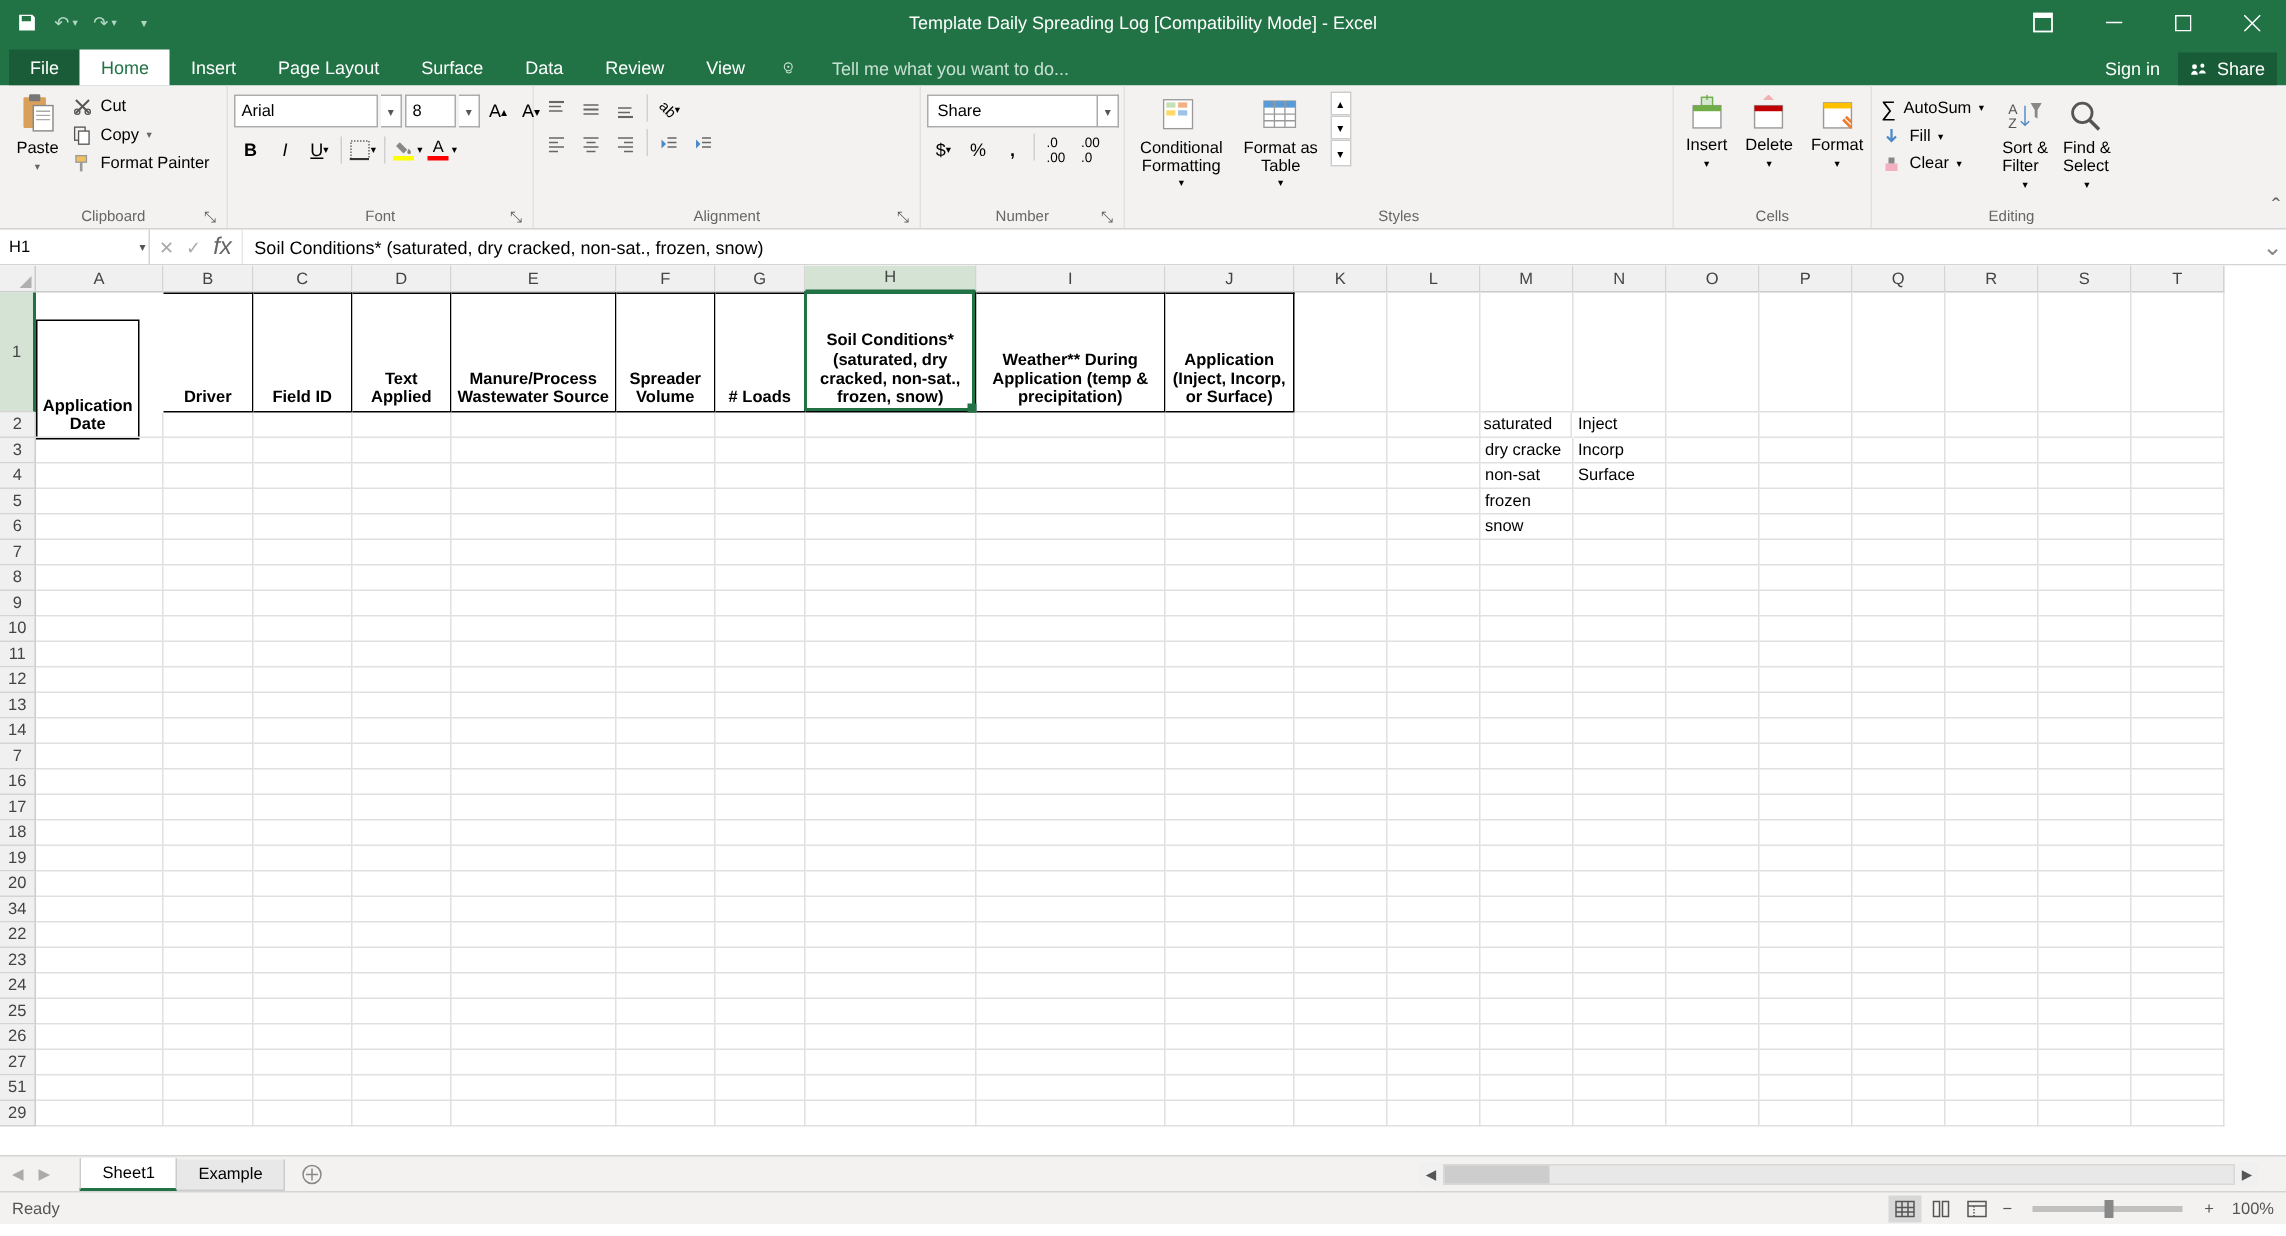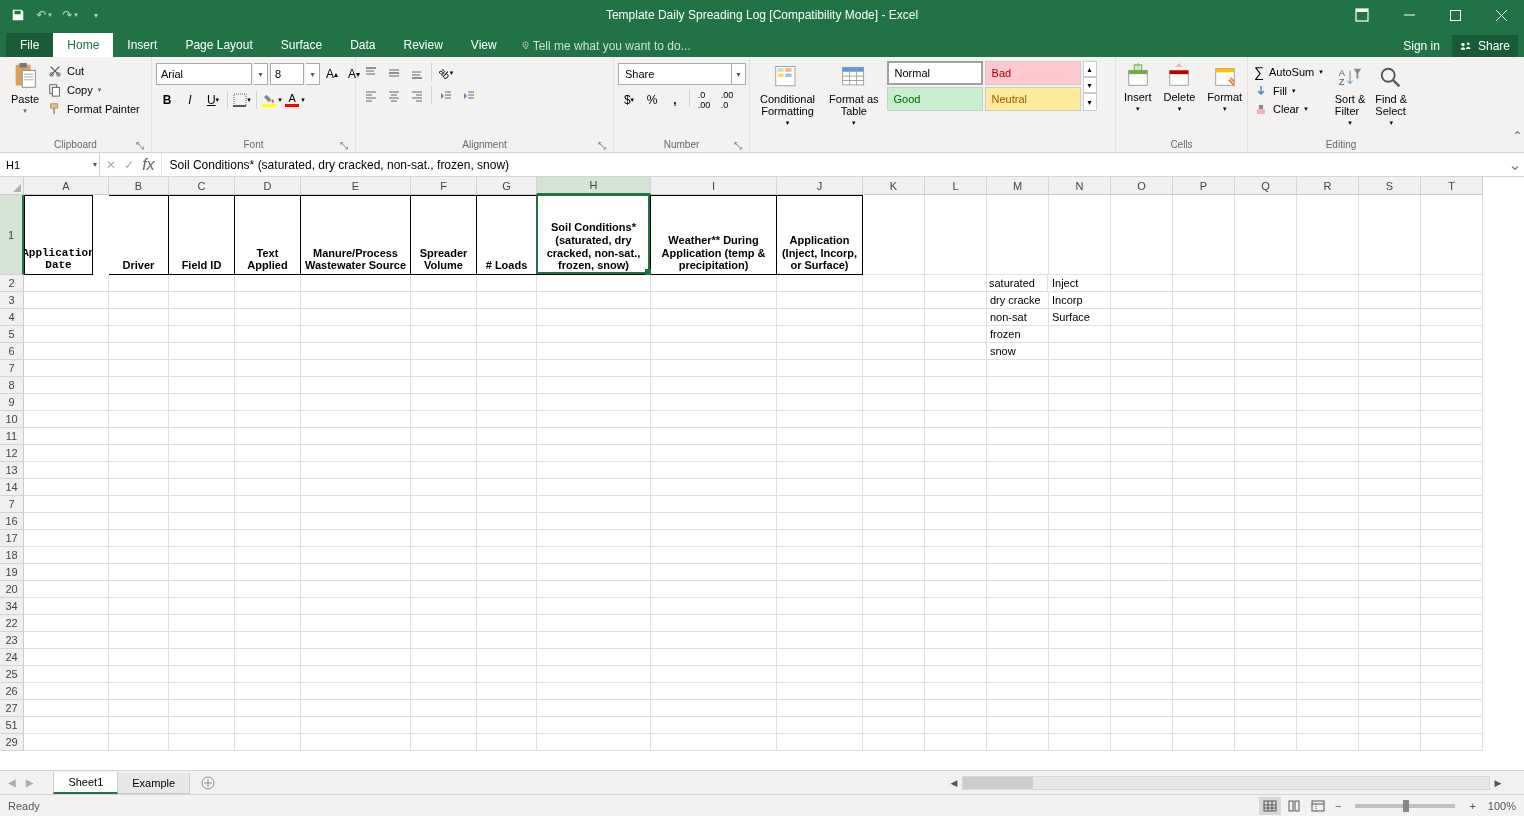--- a/index.html
+++ b/index.html
@@ -14,21 +14,21 @@
 .title-text { position: absolute; left: 50%; transform: translateX(-50%); color: #fff; font-size: 12px; }
 .window-controls { position: absolute; right: 0; display: flex; }
 .window-btn { width: 46px; height: 30px; display: flex; align-items: center; justify-content: center; color: #fff; cursor: pointer; }
 .ribbon-display { position: absolute; right: 150px; display:flex; align-items:center; justify-content:center; width:24px; height:24px; cursor:pointer; }
 
 
 .ribbon-tabs { background: #217346; height: 27px; display: flex; align-items: flex-end; padding-left: 6px; position: relative; }
 .ribbon-tab { padding: 5px 14px; color: #fff; font-size: 12px; cursor: pointer; }
 .ribbon-tab.file { background: #1a5c38; }
 .ribbon-tab.active { background: #fff; color: #217346; }
-.tellme { display: flex; align-items: center; color: #c7e0d2; font-size: 12px; padding: 4px 10px; gap: 0; }
+.tellme { display: flex; align-items: center; color: #c7e0d2; font-size: 12px; padding: 4px 10px; gap: 22px; }
 .tellme svg { width: 12px; height: 12px; }
 .signin-share { position: absolute; right: 6px; display: flex; align-items: center; gap: 12px; color:#fff; font-size:12px;}
 .share-btn { background: #185c37; padding: 4px 8px; display:flex; align-items:center; gap:6px; cursor:pointer; }
 
 
 .ribbon { background: #f3f2f1; height: 96px; display: flex; border-bottom: 1px solid #d4d4d4; position:relative; }
 .ribbon-group { border-right: 1px solid #e1e1e1; display: flex; flex-direction: column; justify-content: space-between; padding: 2px 4px 0 4px; }
 .group-label { text-align: center; font-size: 10px; color: #666; padding: 2px 0; position:relative; }
 .dialog-launcher { position:absolute; right:2px; bottom:2px; width:10px; height:10px; color:#5a5a5a; cursor:pointer; }
 .group-body { flex: 1; display: flex; align-items: flex-start; }
@@ -437,32 +437,27 @@
             <rect x="3" y="5" width="24" height="5" fill="#5b9bd5"></rect>
             <line x1="11" y1="5" x2="11" y2="25" stroke="#999"></line>
             <line x1="19" y1="5" x2="19" y2="25" stroke="#999"></line>
             <line x1="3" y1="15" x2="27" y2="15" stroke="#999"></line>
             <line x1="3" y1="20" x2="27" y2="20" stroke="#999"></line>
           </svg>
         <span style="white-space:pre-line">Format as
 Table</span>
           <span style="font-size:7px">▾</span>
       </div>
-      <div class="style-gallery">
-        <div class="style-cell style-normal">Normal</div>
-        <div class="style-cell style-bad">Bad</div>
-        <div class="style-cell style-good">Good</div>
-        <div class="style-cell style-neutral">Neutral</div>
-      </div>
       <div class="gallery-nav">
         <div class="gallery-nav-btn">▴</div>
         <div class="gallery-nav-btn">▾</div>
         <div class="gallery-nav-btn" style="height:18px">▾</div>
       </div>
     </div>
+    <div class="group-label"><span>Styles</span></div>
   </div>
 
   <div class="ribbon-group" style="width:132px">
     <div class="group-body cells-body" style="padding-top:2px;">
       <div class="cell-btn">
           <svg viewBox="0 0 28 28">
             <rect x="4" y="8" width="20" height="16" fill="#fff" stroke="#999"></rect>
             <rect x="4" y="8" width="20" height="4" fill="#70ad47"></rect>
             <rect x="10" y="2" width="8" height="6" fill="#d5e8d4" stroke="#70ad47"></rect>
             <line x1="14" y1="0" x2="14" y2="4" stroke="#70ad47"></line>
@@ -607,21 +602,21 @@
       <div class="row-header" style="height: 17px;">22</div>
       <div class="row-header" style="height: 17px;">23</div>
       <div class="row-header" style="height: 17px;">24</div>
       <div class="row-header" style="height: 17px;">25</div>
       <div class="row-header" style="height: 17px;">26</div>
       <div class="row-header" style="height: 17px;">27</div>
       <div class="row-header" style="height: 17px;">51</div>
       <div class="row-header" style="height: 17px;">29</div>
     </div>
   <div class="cells" id="cells">
-      <div class="cell header-cell border-top" style="left: 0px; top: 0px; width: 69px; height: 80px; border-left: 1px solid rgb(0, 0, 0); font-family: Liberation Mono, monospace;">Application Date</div>
+      <div class="cell header-cell border-top" style="left: 0px; top: 18px; width: 69px; height: 80px; border-left: 1px solid rgb(0, 0, 0);">Application Date</div>
       <div class="cell header-cell border-top" style="left: 85px; top: 0px; width: 60px; height: 80px;">Driver</div>
       <div class="cell header-cell border-top" style="left: 145px; top: 0px; width: 66px; height: 80px;">Field ID</div>
       <div class="cell header-cell border-top" style="left: 211px; top: 0px; width: 66px; height: 80px;">Text Applied</div>
       <div class="cell header-cell border-top" style="left: 277px; top: 0px; width: 110px; height: 80px;">Manure/Process Wastewater Source</div>
       <div class="cell header-cell border-top" style="left: 387px; top: 0px; width: 66px; height: 80px;">Spreader Volume</div>
       <div class="cell header-cell border-top" style="left: 453px; top: 0px; width: 60px; height: 80px;"># Loads</div>
       <div class="cell header-cell border-top" style="left: 513px; top: 0px; width: 114px; height: 80px;">Soil Conditions* (saturated, dry cracked, non-sat., frozen, snow)</div>
       <div class="cell header-cell border-top" style="left: 627px; top: 0px; width: 126px; height: 80px;">Weather** During Application (temp &amp; precipitation)</div>
       <div class="cell header-cell border-top" style="left: 753px; top: 0px; width: 86px; height: 80px;">Application (Inject, Incorp, or Surface)</div>
       <div class="cell" style="left: 839px; top: 0px; width: 62px; height: 80px;"></div>

